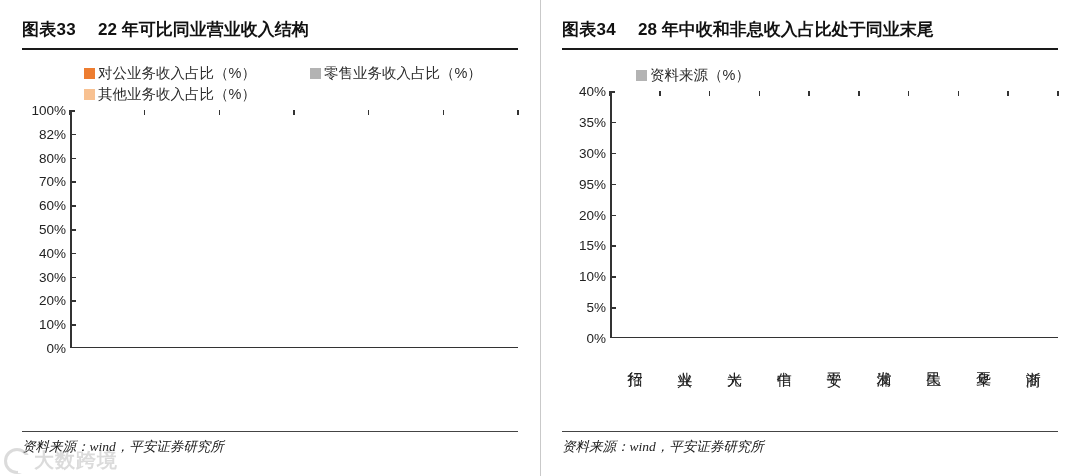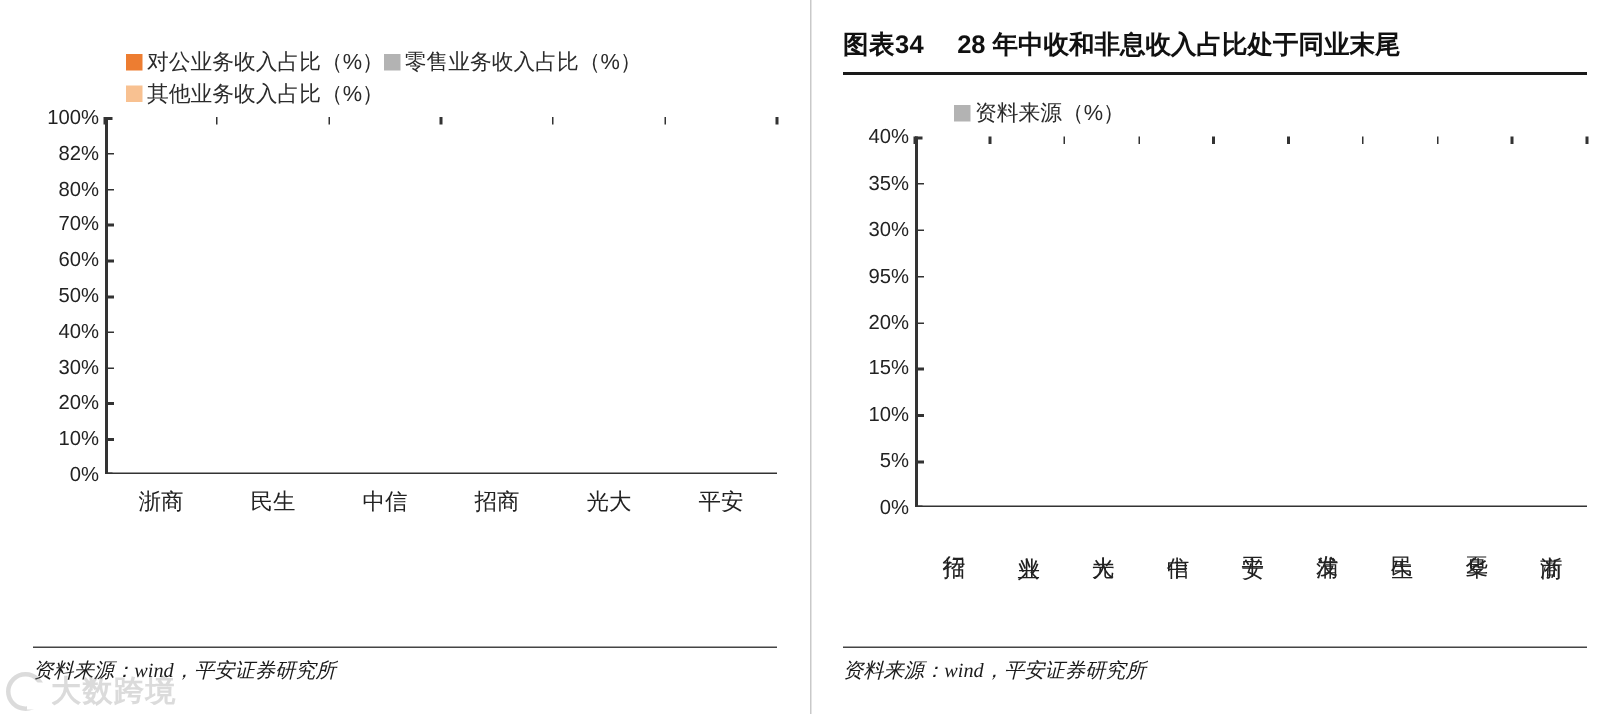--- a/index.html
+++ b/index.html
@@ -29,21 +29,21 @@
   .title-text {
     font-weight: bold; font-size: 17px; color: #111;
     margin-left: 22px; white-space: nowrap;
   }
 
   
   .legend { margin-top: 14px; }
   .legend-line { display: flex; align-items: center; }
   .legend-line.l1 { justify-content: flex-start; padding-left: 62px; }
   .legend-item { display: flex; align-items: center; white-space: nowrap; }
-  .legend-item + .legend-item { }
+  .legend-item + .legend-item { margin-left: 54px; }
   .swatch { width: 11px; height: 11px; margin-right: 3px; flex: none; }
   .legend-label { font-size: 14.5px; color: #2b2b2b; }
   .legend-row2 { display: flex; padding-left: 62px; margin-top: 2px; }
 
   .legend-r { padding-left: 74px; margin-top: 16px; }
   .legend-r .legend-item + .legend-item { margin-left: 58px; }
 
   
   .plot-wrap { position: relative; margin-top: 6px; }
 
@@ -123,20 +123,24 @@
     width:12px; height:18px; background:#fff;
   }
   .wm-text { font-size: 20px; font-weight: bold; color: #8a8a8a; letter-spacing: 1px; }
 </style>
 </head>
 <body>
 
 <div class="page">
 
   <div class="panel panel-left">
+    <div class="title-row">
+      <span class="title-tag">图表33</span>
+      <span class="title-text">22 年可比同业营业收入结构</span>
+    </div>
 
     <div class="legend">
       <div class="legend-line l1">
         <div class="legend-item">
           <span class="swatch" id="sw-l0" style="background: rgb(237, 125, 49);"></span>
           <span class="legend-label">对公业务收入占比（%）</span>
         </div>
         <div class="legend-item">
           <span class="swatch" id="sw-l1" style="background: rgb(179, 179, 179);"></span>
           <span class="legend-label">零售业务收入占比（%）</span>
@@ -223,28 +227,20 @@
             <div class="xaxis" style="bottom: 0px;"></div>
             <div class="xtick" style="left: calc(0% - 0.75px); bottom: -5px;"></div>
             <div class="xtick" style="left: calc(16.6667% - 0.75px); bottom: -5px;"></div>
             <div class="xtick" style="left: calc(33.3333% - 0.75px); bottom: -5px;"></div>
             <div class="xtick" style="left: calc(50% - 0.75px); bottom: -5px;"></div>
             <div class="xtick" style="left: calc(66.6667% - 0.75px); bottom: -5px;"></div>
             <div class="xtick" style="left: calc(83.3333% - 0.75px); bottom: -5px;"></div>
             <div class="xtick" style="left: calc(100% - 0.75px); bottom: -5px;"></div>
           </div>
       </div>
-      <div class="xlabels" id="xlab-0" style="margin-left:48px;">
-          <div class="xl">浙商</div>
-          <div class="xl">民生</div>
-          <div class="xl">中信</div>
-          <div class="xl">招商</div>
-          <div class="xl">光大</div>
-          <div class="xl">平安</div>
-        </div>
     </div>
 
     <div class="source">资料来源：wind，平安证券研究所</div>
   </div>
 
   <div class="v-divider"></div>
 
   <div class="panel panel-right">
     <div class="title-row">
       <span class="title-tag">图表34</span>

